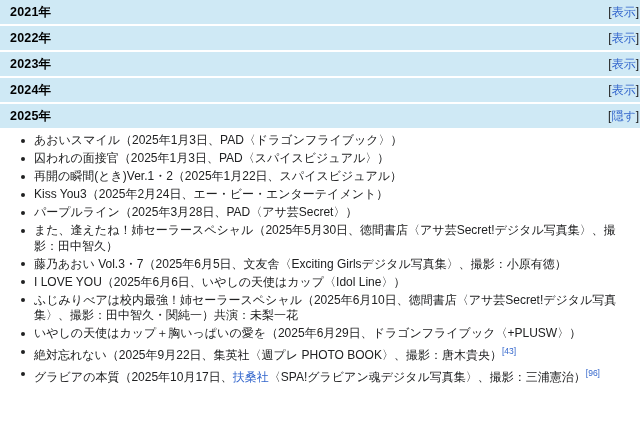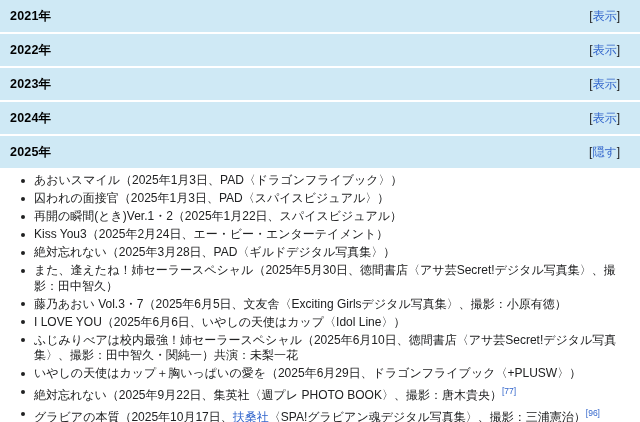--- a/index.html
+++ b/index.html
@@ -15,25 +15,25 @@
     color: #202122;
     overflow: hidden;
   }
   .wrap {
     width: 640px;
     padding: 0;
     box-sizing: border-box;
   }
   .year-bar {
     background: #cfe9f5;
-    height: 32px;
+    height: 24px;
     display: flex;
     align-items: center;
     justify-content: space-between;
-    padding: 0 20px 0 10px;
+    padding: 0 1px 0 10px;
     box-sizing: border-box;
     margin-bottom: 2px;
     border: 0;
   }
   .year-bar .year-label {
     font-weight: bold;
     font-size: 12.5px;
     color: #000;
     letter-spacing: 0.2px;
   }
@@ -106,22 +106,22 @@
       <div class="year-bar">
         <span class="year-label">2025年</span>
         <span class="toggle"><span class="br">[</span><span>隠す</span><span class="br">]</span></span>
       </div>
     </div>
   <ul class="items" id="item-list">
       <li><span>あおいスマイル（2025年1月3日、PAD〈ドラゴンフライブック〉）</span></li>
       <li><span>囚われの面接官（2025年1月3日、PAD〈スパイスビジュアル〉）</span></li>
       <li><span>再開の瞬間(とき)Ver.1・2（2025年1月22日、スパイスビジュアル）</span></li>
       <li><span>Kiss You3（2025年2月24日、エー・ビー・エンターテイメント）</span></li>
-      <li><span>絶対忘れない（2025年3月28日、PAD〈ギルドデジタル写真集〉）</span></li>
+      <li><span>パープルライン（2025年3月28日、PAD〈アサ芸Secret〉）</span></li>
       <li><span>また、逢えたね！姉セーラースペシャル（2025年5月30日、徳間書店〈アサ芸Secret!デジタル写真集〉、撮影：田中智久）</span></li>
       <li><span>藤乃あおい Vol.3・7（2025年6月5日、文友舎〈Exciting Girlsデジタル写真集〉、撮影：小原有徳）</span></li>
       <li><span>I LOVE YOU（2025年6月6日、いやしの天使はカップ〈Idol Line〉）</span></li>
       <li><span>ふじみりべアは校内最強！姉セーラースペシャル（2025年6月10日、徳間書店〈アサ芸Secret!デジタル写真集〉、撮影：田中智久・関純一）共演：未梨一花</span></li>
       <li><span>いやしの天使はカップ＋胸いっぱいの愛を（2025年6月29日、ドラゴンフライブック〈+PLUSW〉）</span></li>
-      <li><span>絶対忘れない（2025年9月22日、集英社〈週プレ PHOTO BOOK〉、撮影：唐木貴央）</span><span class="ref">[77]</span></li>
+      <li><span>絶対忘れない（2025年9月22日、集英社〈週プレ PHOTO BOOK〉、撮影：唐木貴央）</span><span class="ref">[43]</span></li>
       <li><span>グラビアの本質（2025年10月17日、</span><span class="lnk">扶桑社</span><span>〈SPA!グラビアン魂デジタル写真集〉、撮影：三浦憲治）</span><span class="ref">[96]</span></li>
     </ul>
 </div>
 
 </body></html>

